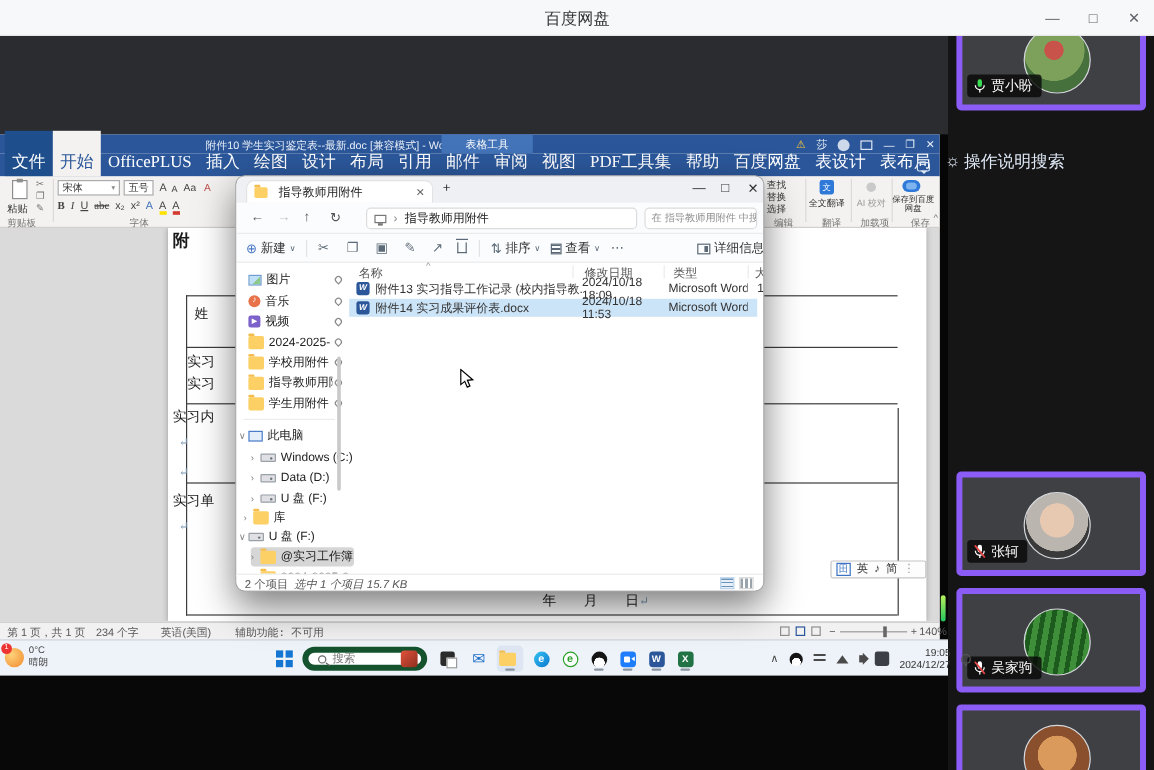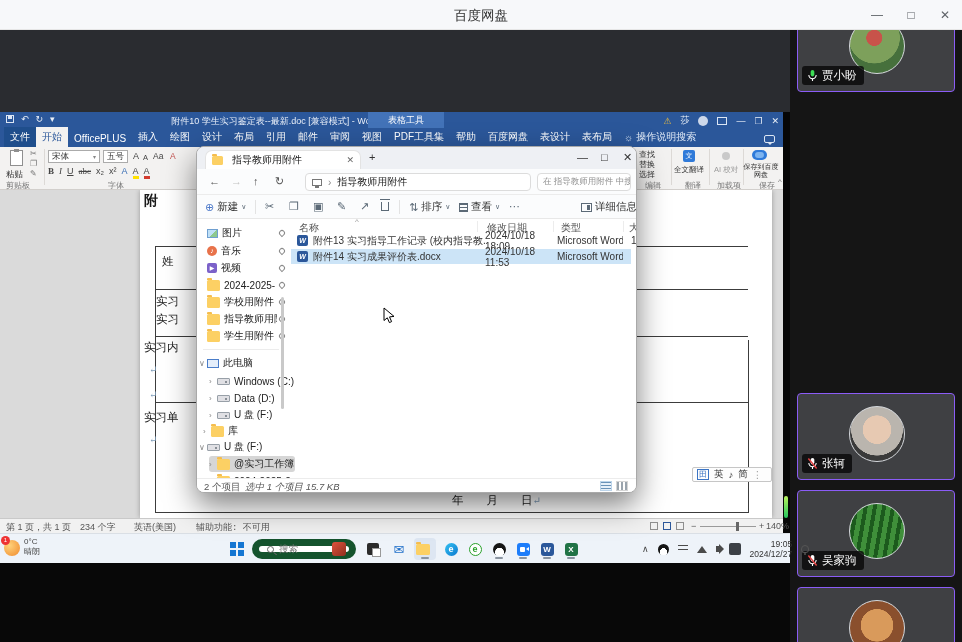--- a/index.html
+++ b/index.html
@@ -25,21 +25,21 @@
   .w-qa{position:absolute;left:6px;top:2px;display:flex;gap:7px;align-items:center;font-size:9px;color:#eaf0f8;}
   .ic-save{width:8px;height:8px;border:1px solid #dce6f4;position:relative;}
   .ic-save:after{content:"";position:absolute;left:1px;top:0;width:4px;height:3px;background:#dce6f4;}
   .w-title{position:absolute;left:150px;width:250px;top:3px;text-align:center;font-size:9px;color:#e8eef8;white-space:nowrap;overflow:hidden;}
   .w-ctx{position:absolute;left:368px;top:0;width:76px;height:16px;background:#4373b8;color:#fff;font-size:9px;
          display:flex;align-items:center;justify-content:center;}
   .w-tbr{position:absolute;right:4px;top:2px;display:flex;gap:9px;align-items:center;font-size:9px;color:#eaf0f8;}
   .w-avatar{width:10px;height:10px;border-radius:50%;background:#cdd8ea;}
   .ic-ribdisp{width:10px;height:8px;border:1px solid #dce6f4;}
   .w-tabs{position:absolute;left:0;top:16px;width:100%;height:19px;background:#2b579a;display:flex;align-items:flex-end;padding-left:4px;}
-  .wtab{color:#fff;font-size:10px;padding:3px 6px 3px;white-space:nowrap;}
+  .wtab{color:#fff;font-size:14px;padding:17px 6px 3px;white-space:nowrap;font-family:Liberation Serif, serif;}
   .wtab.file{background:#1f4e8c;}
   .wtab.active{background:#f3f2f1;color:#2b579a;}
   .wtab.tell{display:flex;align-items:center;gap:3px;color:#dfe9f6;}
   .w-comment{position:absolute;right:8px;bottom:4px;width:11px;height:8px;border:1px solid #dce6f4;border-radius:2px;}
   .w-comment:after{content:"";position:absolute;left:2px;bottom:-3px;border-left:3px solid transparent;border-right:3px solid transparent;border-top:3px solid #dce6f4;}
 
   .w-ribbon{position:absolute;left:0;top:35px;width:100%;height:43px;background:#f3f2f1;border-bottom:1px solid #d2cfcc;font-size:9px;color:#444;}
   .grp-label{position:absolute;font-size:8px;color:#777;}
   .ic-clip{position:absolute;left:10px;top:3px;width:13px;height:16px;border:1px solid #8f8f8f;background:#fff;}
   .ic-clip:before{content:"";position:absolute;left:3px;top:-2px;width:5px;height:3px;background:#8f8f8f;}
@@ -132,21 +132,21 @@
   
   .taskbar{position:absolute;left:0;top:503px;width:790px;height:30px;background:#eef3f9;border-top:1px solid #dadfe5;z-index:3;}
   .wx{position:absolute;left:4px;top:3px;display:flex;gap:4px;}
   .wx-ic{width:16px;height:16px;border-radius:50%;background:radial-gradient(circle at 35% 35%,#ffd27a,#f08a2d);position:relative;margin-top:3px;}
   .wx-badge{position:absolute;left:-3px;top:-4px;width:9px;height:9px;border-radius:50%;background:#e33;color:#fff;font-size:6px;
             text-align:center;line-height:9px;}
   .wx-t{font-size:8px;color:#444;line-height:10px;}
   .tb-ic{position:absolute;top:4px;width:22px;height:22px;display:flex;align-items:center;justify-content:center;}
   .winlogo{width:14px;height:14px;position:relative;}
   .winlogo i{position:absolute;width:6px;height:6px;background:#1576d2;}
-  .tb-search{position:absolute;left:252px;top:5px;width:104px;height:20px;border-radius:10px;background:#fff;border:7px solid #14532d;
+  .tb-search{position:absolute;left:252px;top:5px;width:104px;height:20px;border-radius:10px;background:#fff;border:5px solid #14532d;
              display:flex;align-items:center;padding:0 3px 0 8px;gap:5px;font-size:9.5px;color:#777;}
   .mag{width:7px;height:7px;border:1.4px solid #666;border-radius:50%;position:relative;flex:none;}
   .mag:after{content:"";position:absolute;left:5px;top:6px;width:4px;height:1.4px;background:#666;transform:rotate(40deg);}
   .tb-thumb{margin-left:auto;width:14px;height:14px;border-radius:3px;background:linear-gradient(135deg,#e0523d,#8f2f1f);}
   .appbox{border-radius:4px;}
   .appbox.active{background:#dde6f2;}
   .dash{position:absolute;bottom:1px;left:50%;transform:translateX(-50%);width:8px;height:2px;border-radius:1px;background:#8b95a1;}
   .sq13{width:13px;height:13px;border-radius:3px;color:#fff;font-size:8px;font-weight:bold;text-align:center;line-height:13px;}
   .circ13{width:13px;height:13px;border-radius:50%;color:#fff;font-size:9px;font-weight:bold;text-align:center;line-height:13px;}
   .tv1{width:12px;height:12px;background:#2b2b2b;position:relative;border-radius:2px;}
@@ -168,21 +168,21 @@
 
   
   .ime{position:absolute;left:692px;top:437px;width:80px;height:15px;background:#fdfdfd;border:1px solid #c6c6c6;border-radius:2px;
        display:flex;align-items:center;gap:5px;padding:0 4px;font-size:9.5px;color:#333;z-index:6;}
   .ime .logo{border:1px solid #3b74c4;color:#3b74c4;font-size:8px;padding:0 1px;line-height:9px;}
   .audio-bar{position:absolute;left:784px;top:466px;width:4px;height:22px;border-radius:2px;
              background:linear-gradient(#baf25e,#22c55e);z-index:6;}
 
   
   .roster{position:absolute;left:790px;top:30px;width:172px;height:612px;background:#151515;overflow:hidden;}
-  .tile{position:absolute;left:7px;width:158px;height:87px;background:#3f4043;border:1px solid #8b5cf6;border-radius:4px;overflow:hidden;}
+  .tile{position:absolute;left:7px;width:158px;height:87px;background:#3f4043;border:5px solid #8b5cf6;border-radius:4px;overflow:hidden;}
   .tile.speaking{border:2px solid #26c342;}
   .av{position:absolute;left:51px;top:12px;width:56px;height:56px;border-radius:50%;border:1.5px solid #d6d9dd;}
   .a1{background:radial-gradient(circle at 45% 35%,#c8534a 0 17%,#7da05b 18% 55%,#46703c 56%);}
   .a2{background:linear-gradient(180deg,#cdb6ad 0 45%,#b1948c 45% 58%,#6e625f 58% 72%,#2c2827 72%);}
   .a2:after{content:"";position:absolute;left:36px;top:22px;width:4px;height:10px;background:#2a2522;border-radius:2px;}
   .a3{background:linear-gradient(135deg,#f2d24b 0 30%,#e88aa0 30% 55%,#8fb9d9 55% 80%,#caa3d9 80%);}
   .a5{background:radial-gradient(circle at 50% 42%,#e7c9b2 0 34%,#bab5ae 35% 62%,#3a3a3a 63%);}
   .a6{background:repeating-linear-gradient(100deg,#3f8f3a 0 5px,#1c5a1d 5px 9px);}
   .a7{background:radial-gradient(circle at 50% 45%,#d99a5b 0 40%,#8a4f2d 41%);}
   .scene{position:absolute;inset:0;background-image:repeating-linear-gradient(180deg,rgba(60,45,30,.35) 0 2px,transparent 2px 24px),

